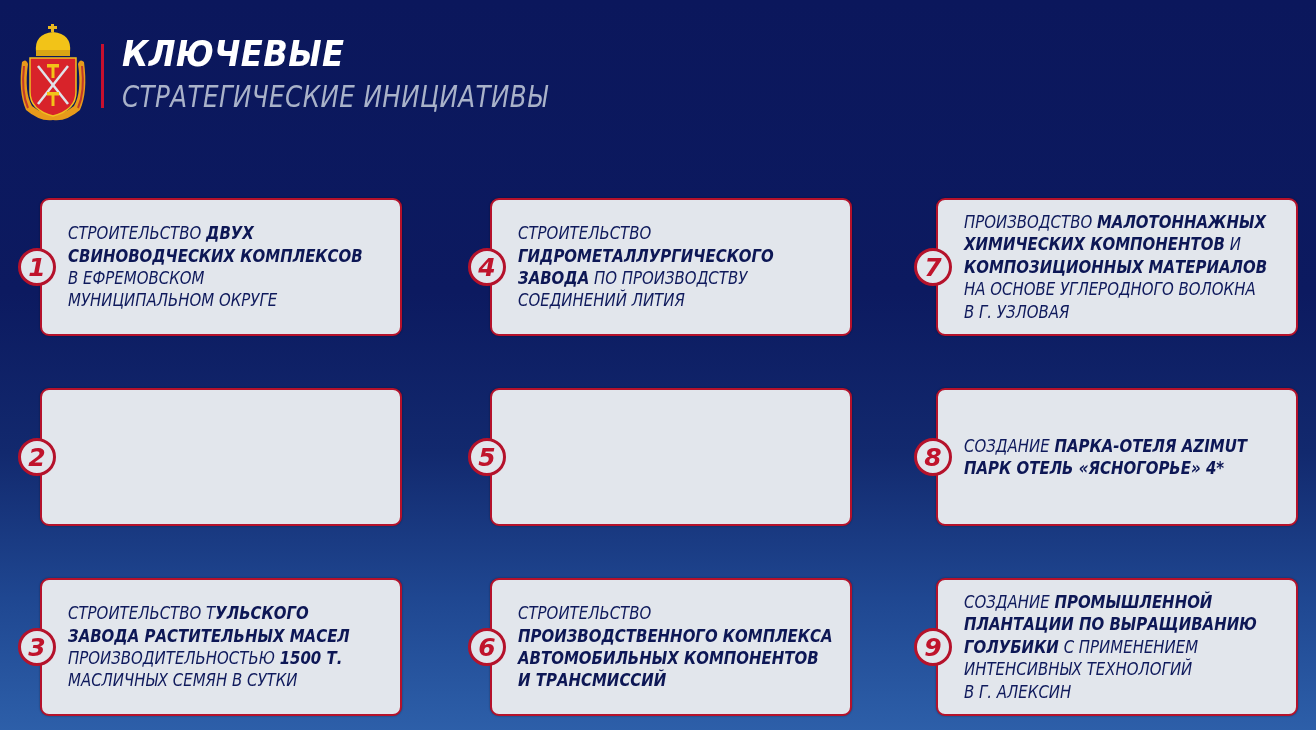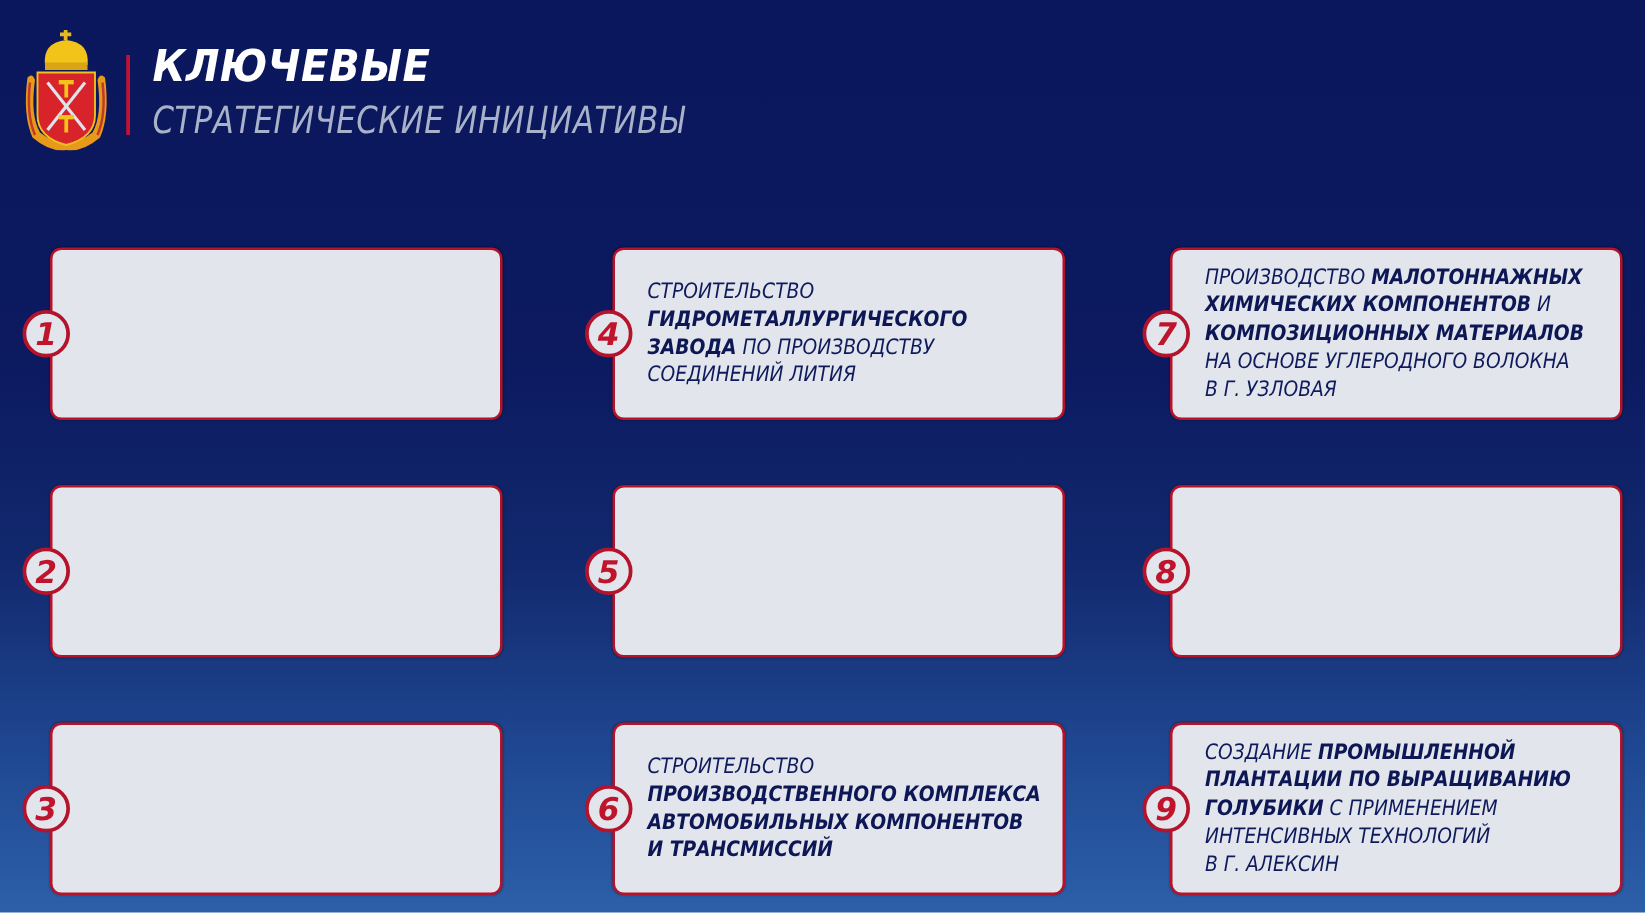--- a/index.html
+++ b/index.html
@@ -73,26 +73,38 @@
     <rect x="31" y="70" width="12" height="3.5" fill="#f2c318"></rect>
   </svg>
   <div class="divider"></div>
   <div class="title-1">КЛЮЧЕВЫЕ</div>
   <div class="title-2">СТРАТЕГИЧЕСКИЕ ИНИЦИАТИВЫ</div>
 </div>
 
 <div id="cards">
     <div class="card" style="left: 40px; top: 198px;">
       <div class="badge">1</div>
+      <div class="text">
+        <span class="line"><span>СТРОИТЕЛЬСТВО </span><span class="b">ДВУХ</span></span>
+        <span class="line"><span class="b">СВИНОВОДЧЕСКИХ КОМПЛЕКСОВ</span></span>
+        <span class="line"><span>В ЕФРЕМОВСКОМ</span></span>
+        <span class="line"><span>МУНИЦИПАЛЬНОМ ОКРУГЕ</span></span>
+      </div>
     </div>
     <div class="card" style="left: 40px; top: 388px;">
       <div class="badge">2</div>
     </div>
     <div class="card" style="left: 40px; top: 578px;">
       <div class="badge">3</div>
+      <div class="text">
+        <span class="line"><span>СТРОИТЕЛЬСТВО Т</span><span class="b">УЛЬСКОГО</span></span>
+        <span class="line"><span class="b">ЗАВОДА РАСТИТЕЛЬНЫХ МАСЕЛ</span></span>
+        <span class="line"><span>ПРОИЗВОДИТЕЛЬНОСТЬЮ </span><span class="b">1500 Т.</span></span>
+        <span class="line"><span>МАСЛИЧНЫХ СЕМЯН В СУТКИ</span></span>
+      </div>
     </div>
     <div class="card" style="left: 490px; top: 198px;">
       <div class="badge">4</div>
       <div class="text">
         <span class="line"><span>СТРОИТЕЛЬСТВО</span></span>
         <span class="line"><span class="b">ГИДРОМЕТАЛЛУРГИЧЕСКОГО</span></span>
         <span class="line"><span class="b">ЗАВОДА</span><span> ПО ПРОИЗВОДСТВУ</span></span>
         <span class="line"><span>СОЕДИНЕНИЙ ЛИТИЯ</span></span>
       </div>
     </div>
@@ -113,20 +125,24 @@
       <div class="text">
         <span class="line"><span>ПРОИЗВОДСТВО </span><span class="b">МАЛОТОННАЖНЫХ</span></span>
         <span class="line"><span class="b">ХИМИЧЕСКИХ КОМПОНЕНТОВ</span><span> И</span></span>
         <span class="line"><span class="b">КОМПОЗИЦИОННЫХ МАТЕРИАЛОВ</span></span>
         <span class="line"><span>НА ОСНОВЕ УГЛЕРОДНОГО ВОЛОКНА</span></span>
         <span class="line"><span>В Г. УЗЛОВАЯ</span></span>
       </div>
     </div>
     <div class="card" style="left: 936px; top: 388px;">
       <div class="badge">8</div>
+      <div class="text">
+        <span class="line"><span>СОЗДАНИЕ </span><span class="b">ПАРКА-ОТЕЛЯ AZIMUT</span></span>
+        <span class="line"><span class="b">ПАРК ОТЕЛЬ «ЯСНОГОРЬЕ» 4*</span></span>
+      </div>
     </div>
     <div class="card" style="left: 936px; top: 578px;">
       <div class="badge">9</div>
       <div class="text">
         <span class="line"><span>СОЗДАНИЕ </span><span class="b">ПРОМЫШЛЕННОЙ</span></span>
         <span class="line"><span class="b">ПЛАНТАЦИИ ПО ВЫРАЩИВАНИЮ</span></span>
         <span class="line"><span class="b">ГОЛУБИКИ</span><span> С ПРИМЕНЕНИЕМ</span></span>
         <span class="line"><span>ИНТЕНСИВНЫХ ТЕХНОЛОГИЙ</span></span>
         <span class="line"><span>В Г. АЛЕКСИН</span></span>
       </div>

